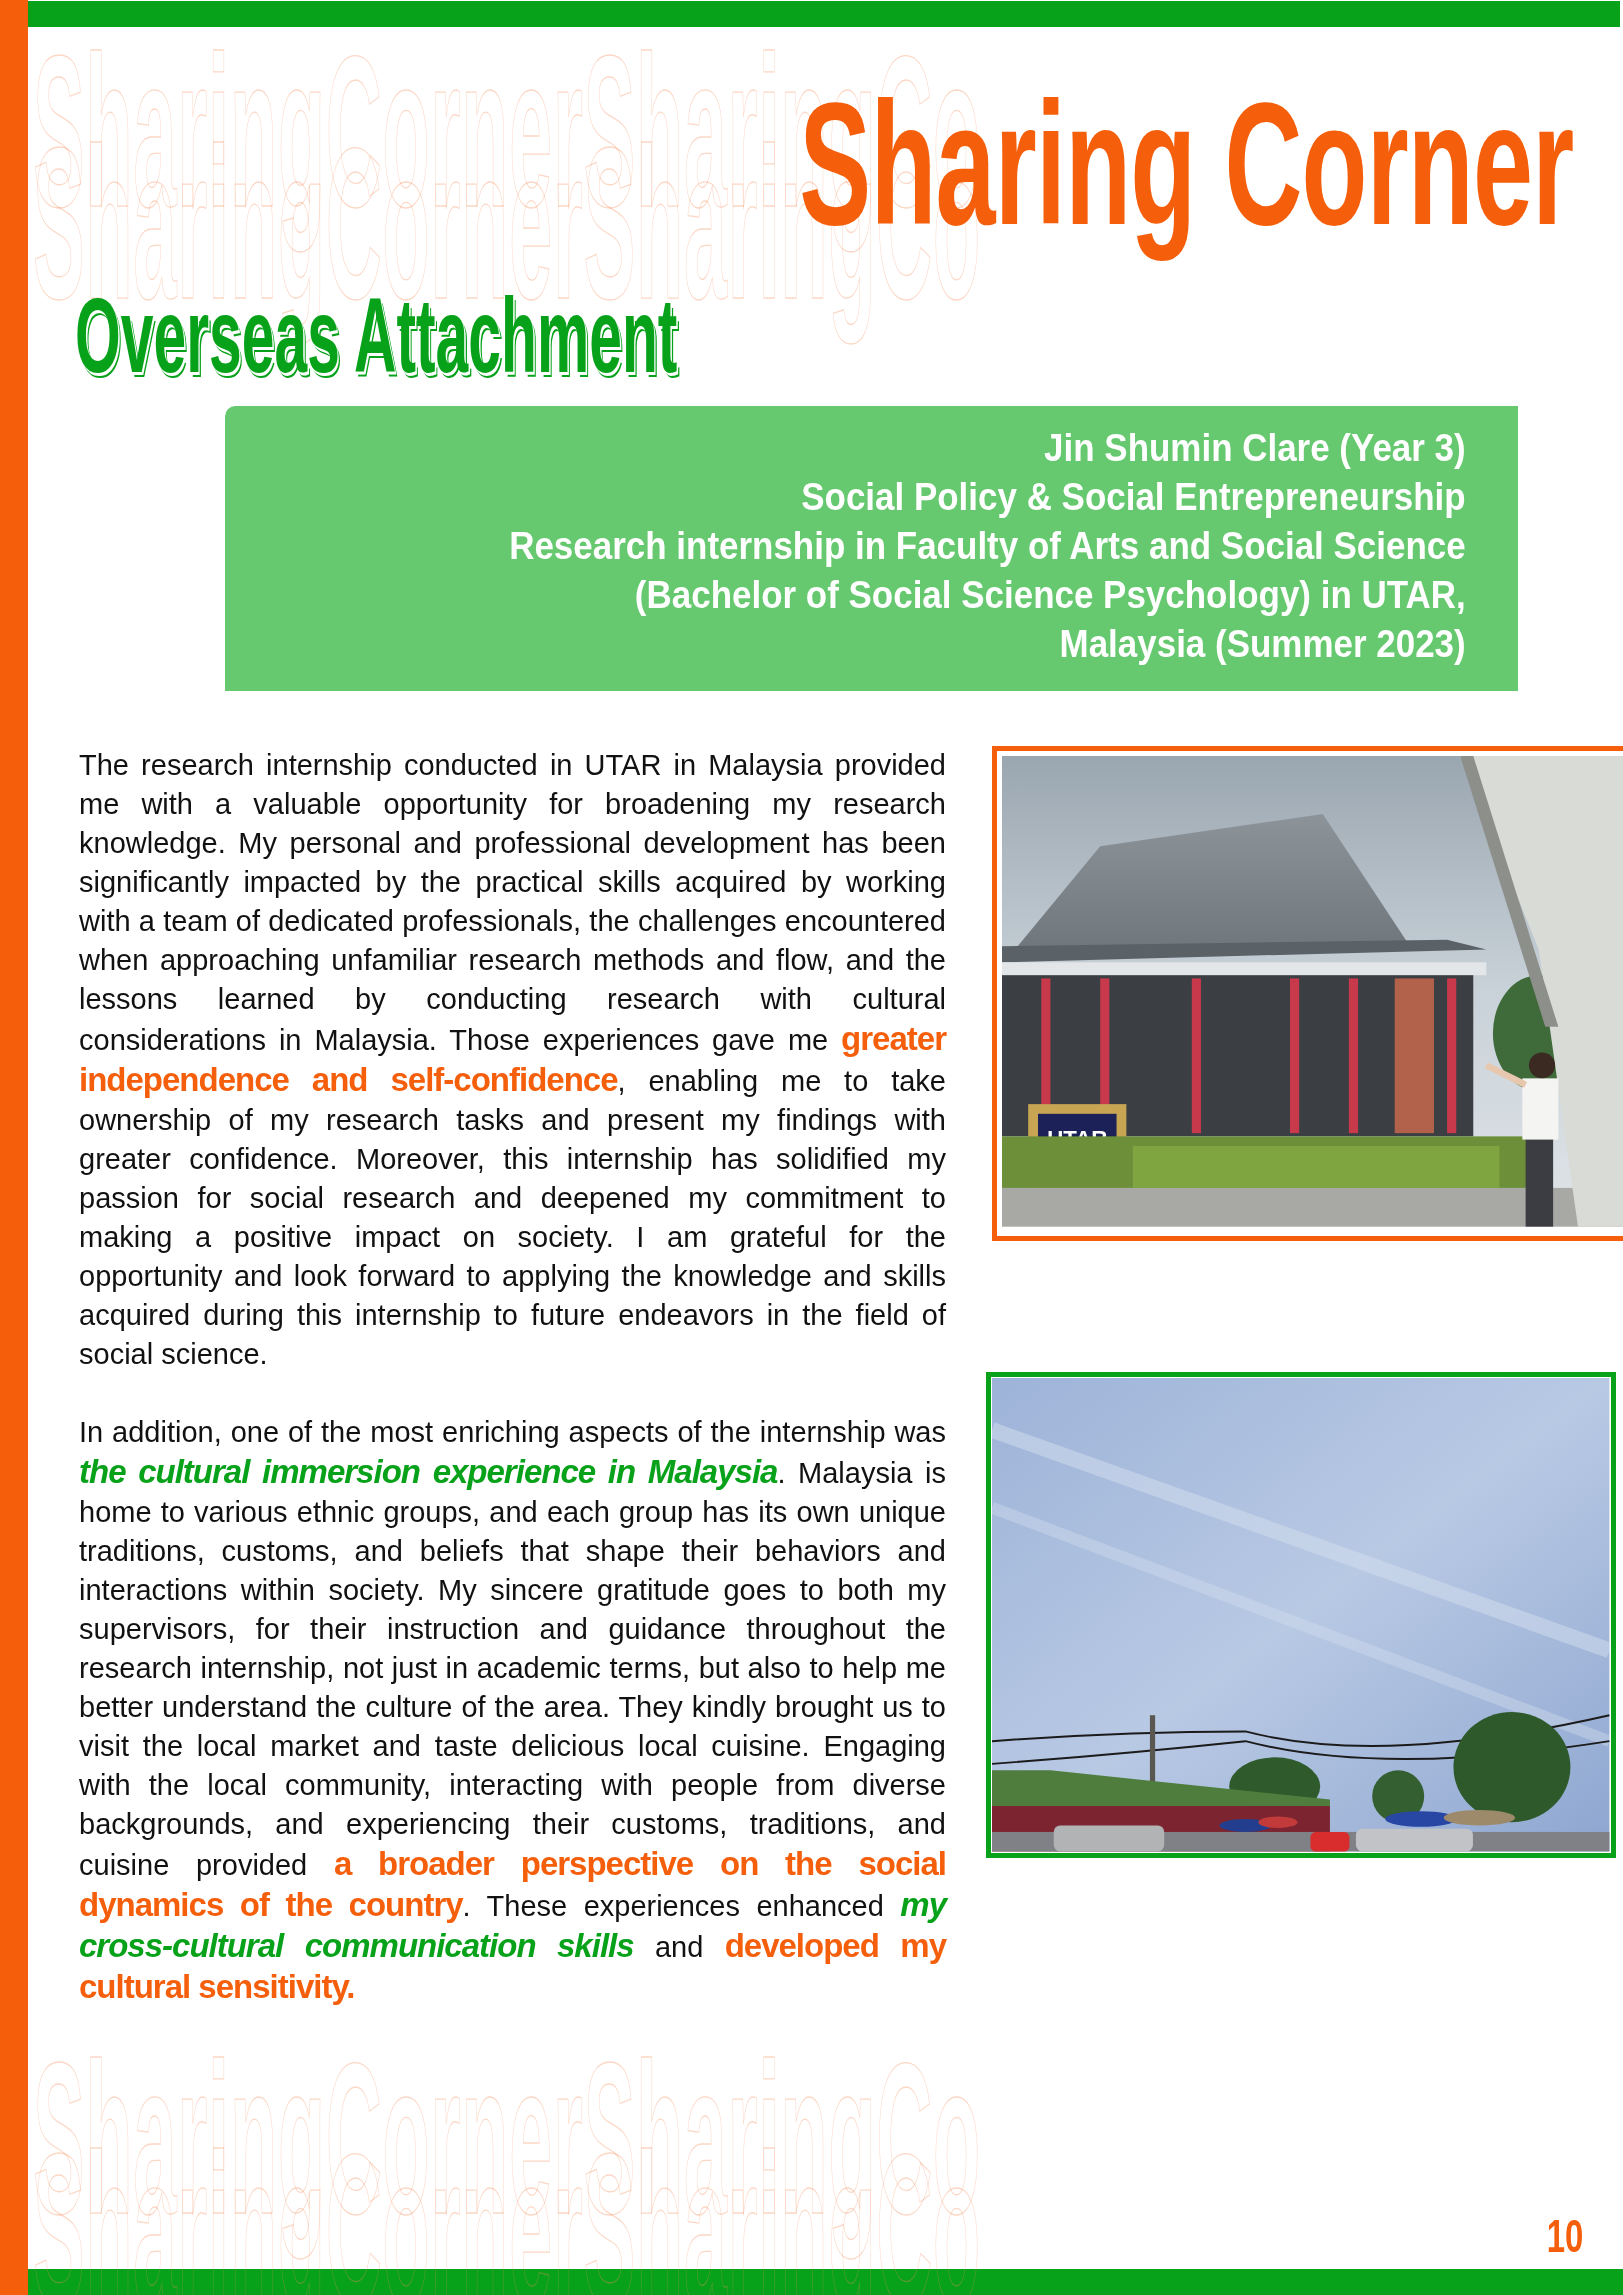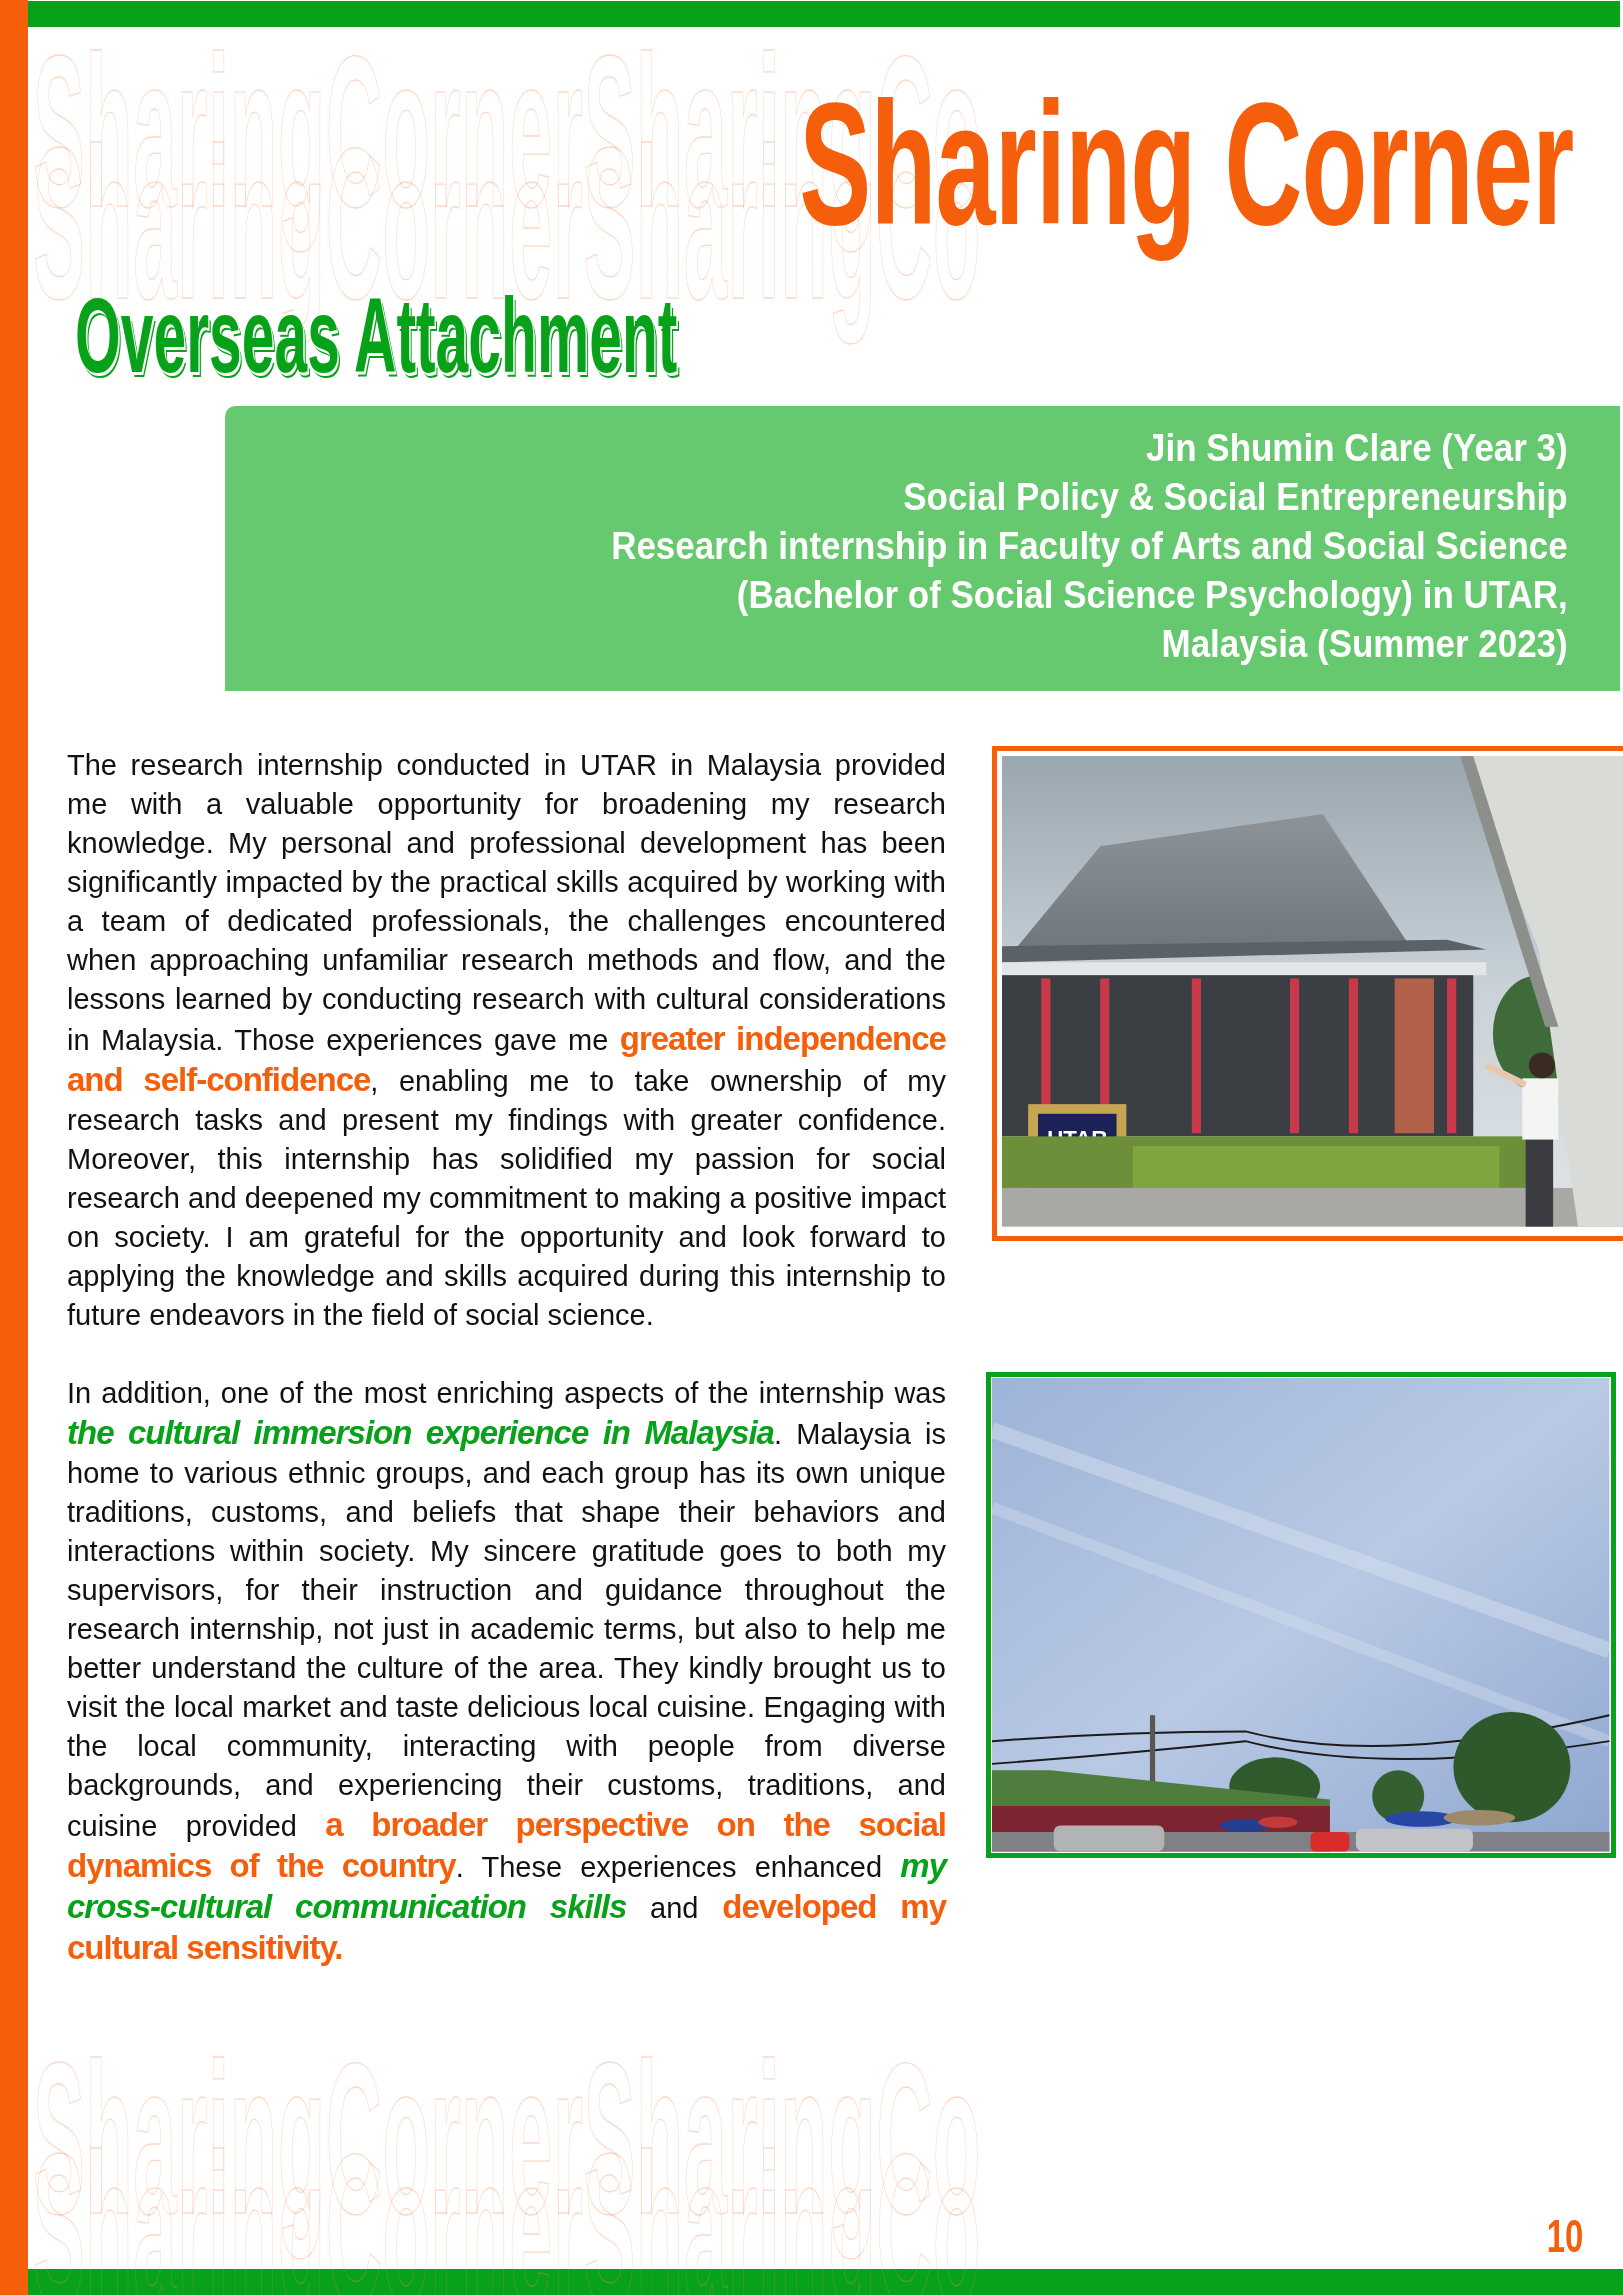--- a/index.html
+++ b/index.html
@@ -40,42 +40,42 @@
     left: 75px; top: 283px;
     font-family: "Liberation Sans", sans-serif; font-weight: 700;
     font-size: 105px; line-height: 1; color: var(--green);
     transform: scaleX(0.56); transform-origin: left top;
     white-space: nowrap;
     text-shadow: 2.6px 2.6px 0 #ffffff, 4.6px 4.6px 0 var(--green);
   }
 
   
   .info-box {
-    left: 225px; top: 406px; width: 1395px; height: 285px;
+    left: 225px; top: 406px; width: 1293px; height: 285px;
     background: var(--box-green);
     border-radius: 10.5px 0 0 0;
     box-sizing: border-box;
   }
   .info-lines {
     position: absolute; right: 52px; top: 18.3px;
     text-align: right; color: #ffffff;
     font-family: "Liberation Sans", sans-serif; font-weight: 700;
     font-size: 38px; line-height: 49px;
     white-space: nowrap;
   }
   .info-lines div { transform: scaleX(0.92); transform-origin: right center; }
 
   
   .body-col {
     left: 67px; top: 746px; width: 879px;
     font-family: "Liberation Sans", sans-serif;
     font-size: 29px; line-height: 39px; color: #111111;
     text-align: justify; hyphens: manual;
   }
-  .body-col p { margin: 0 0 39px 0; }
+  .body-col p { margin: 0 0 39px 12px; }
   .hl {
     font-weight: 700; font-size: 33px;
     display: inline; letter-spacing: -1px;
   }
   .hl-orange { color: var(--orange); }
   .hl-green { color: var(--green); font-style: italic; }
 
   
   .photo {
     position: absolute; box-sizing: border-box; overflow: hidden;

